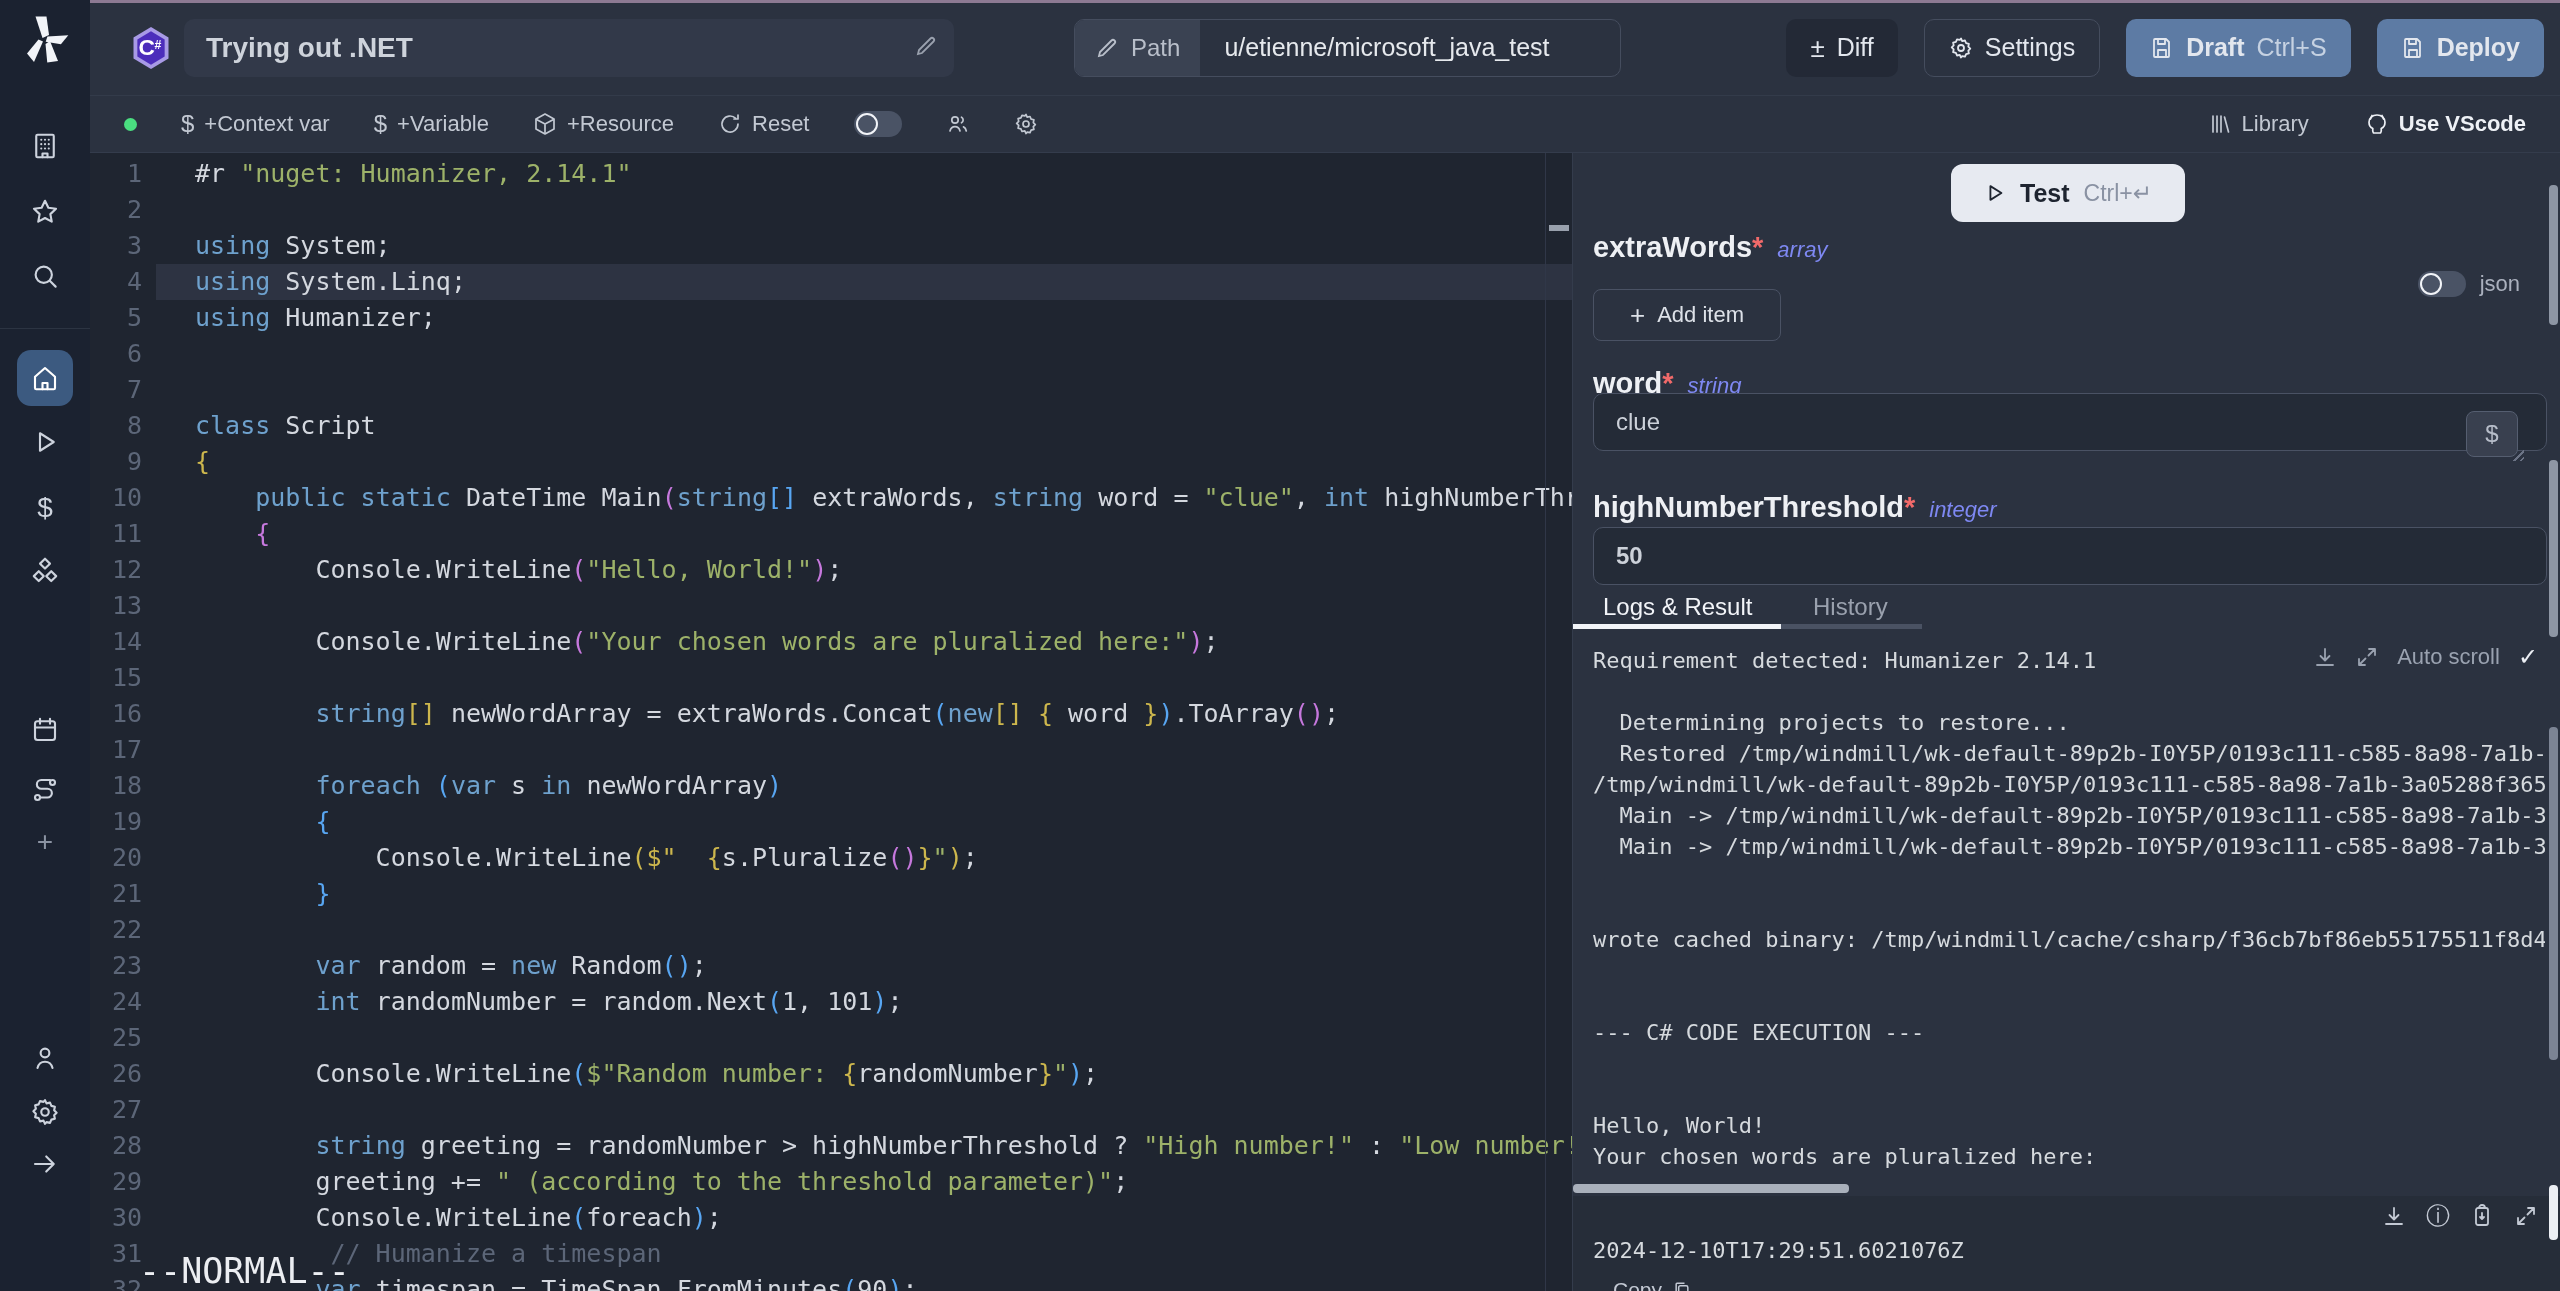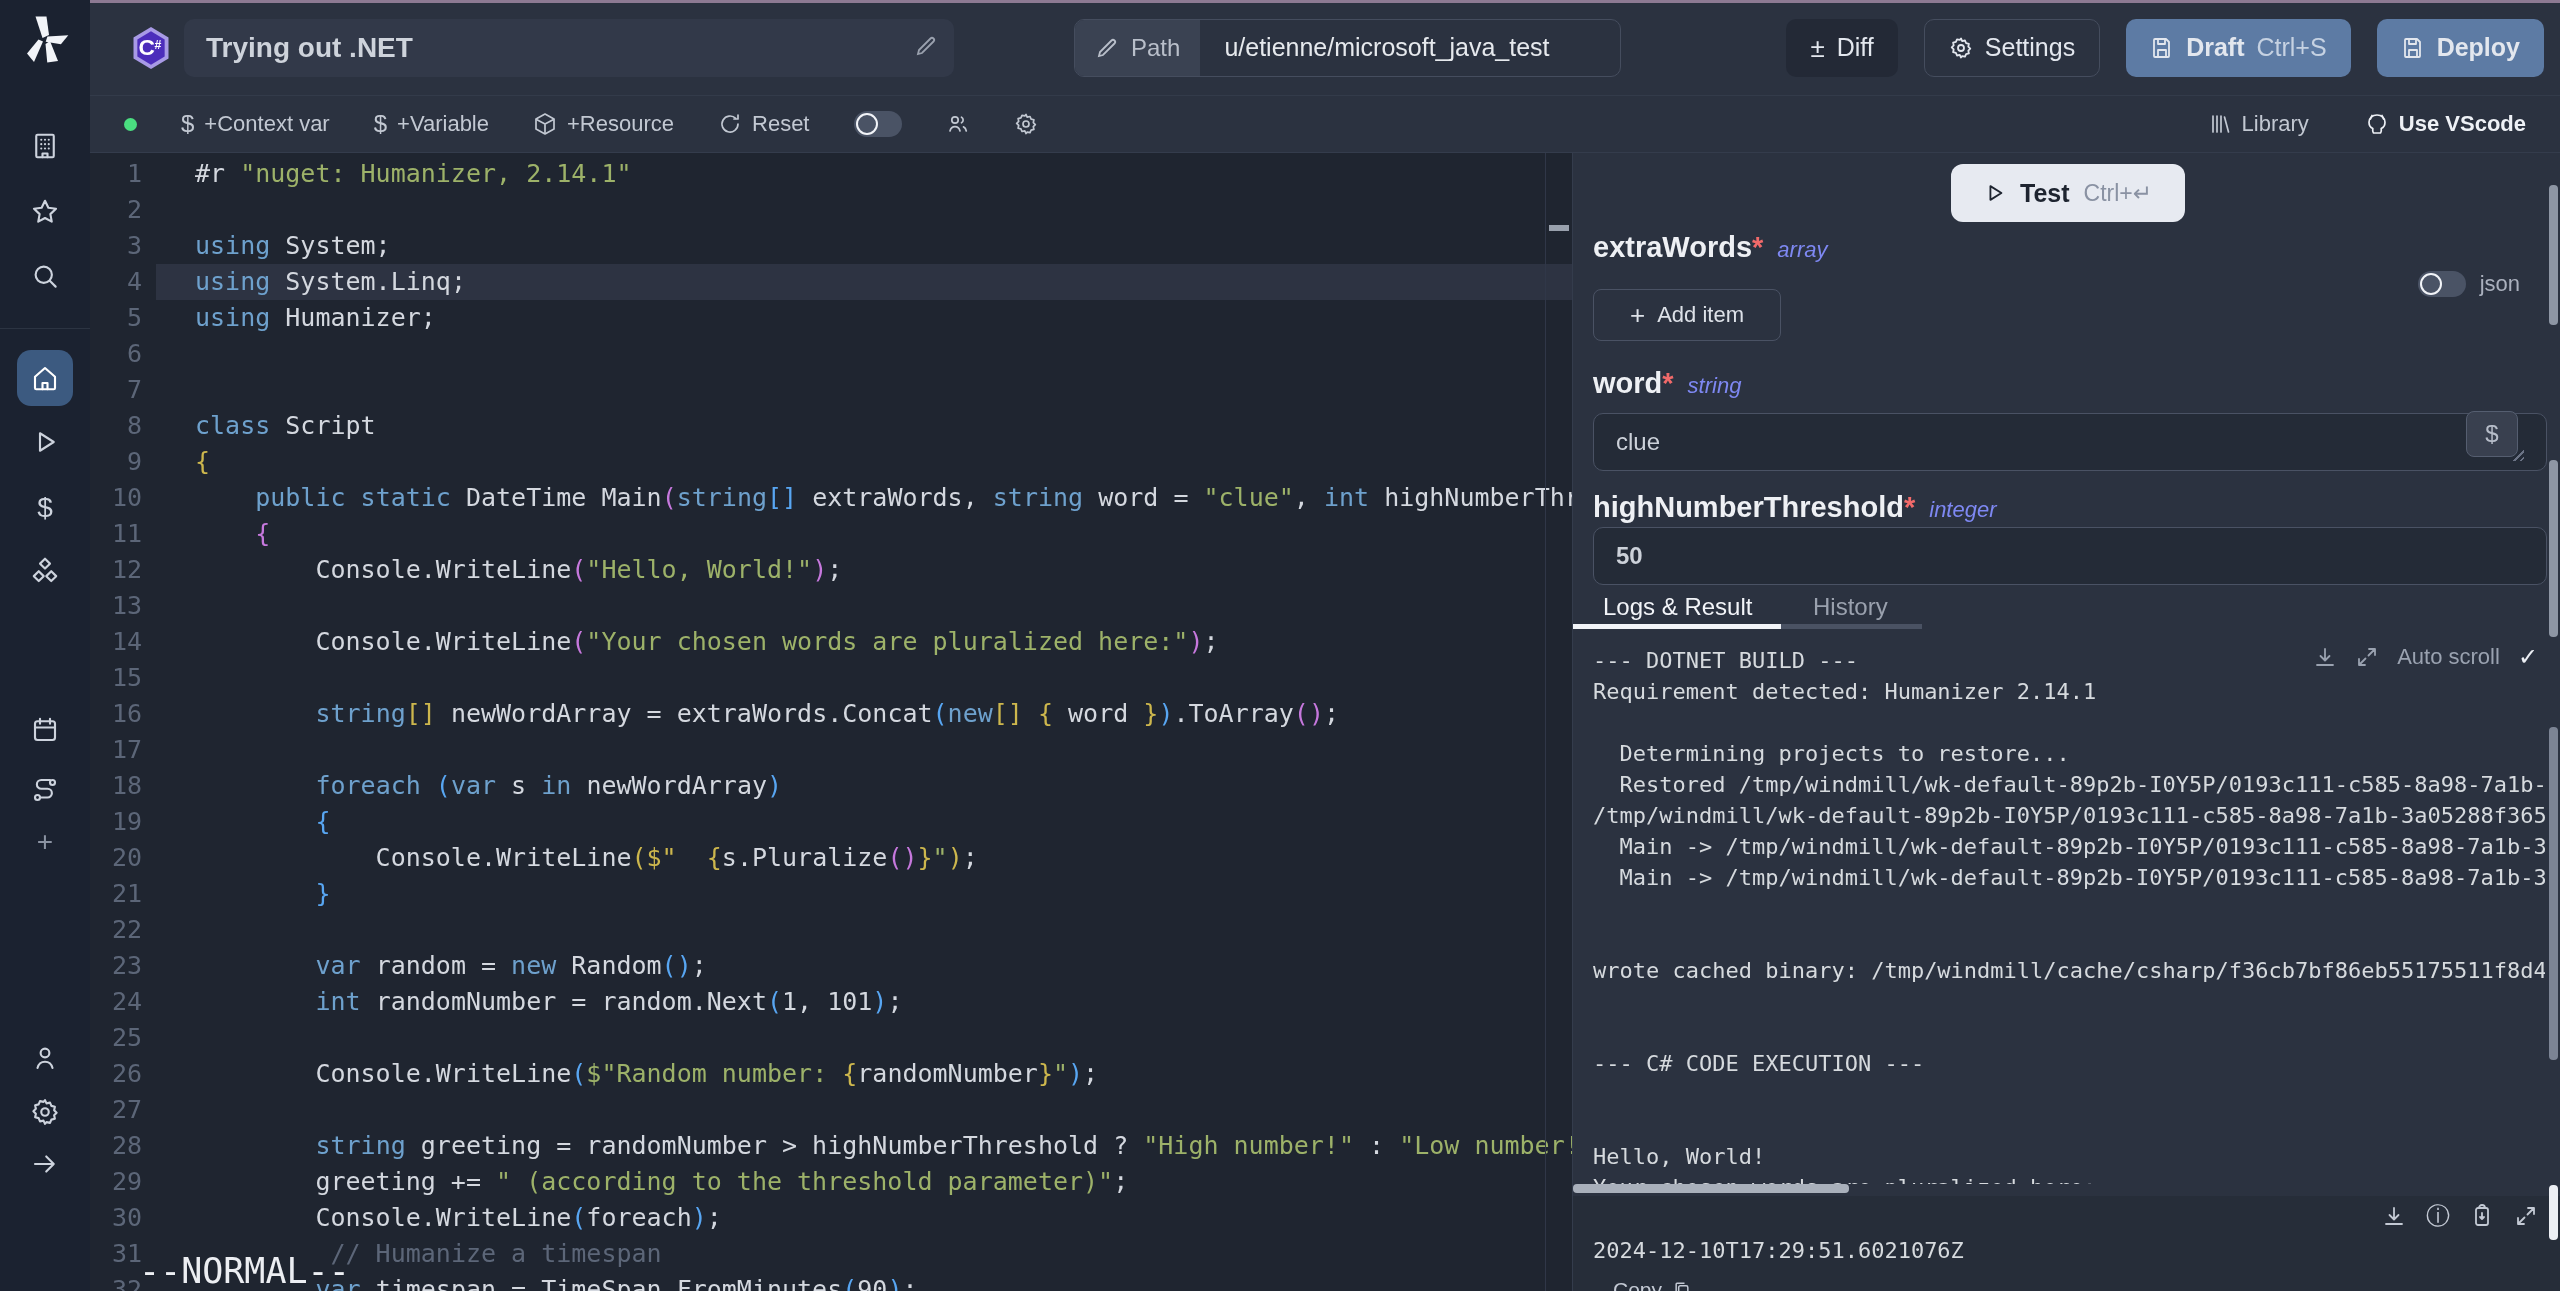--- a/index.html
+++ b/index.html
@@ -373,21 +373,21 @@
       <span>json</span>
     </div>
     <div class="additem-btn it">
       <span class="plus">+</span>
       <span>Add item</span>
     </div>
 
     <div class="field-label" style="top:214px">
       <span>word</span><span class="req">*</span><span class="ftype">string</span>
     </div>
-    <input class="tinput mono" style="top: 260px;" type="text" value="clue">
+    <input class="tinput mono" style="top: 240px;" type="text" value="clue">
     <div class="dollar-btn it" style="top:258px">
       <span>$</span>
     </div>
     <div class="resize-corner" style="top:294px"></div>
 
     <div class="field-label" style="top:338px">
       <span>highNumberThreshold</span><span class="req">*</span><span class="ftype">integer</span>
     </div>
     <input class="tinput mono" style="top: 374px; font-weight: bold;" type="text" value="50">
 
@@ -403,21 +403,20 @@
         <svg class="it" viewBox="0 0 24 24">
             <path d="M12 4v11M7.5 11l4.5 4.5L16.5 11M4 20h16"></path>
           </svg>
         <svg class="it" viewBox="0 0 24 24">
             <path d="M14 4h6v6M10 20H4v-6M20 4l-6.5 6.5M4 20l6.5-6.5"></path>
           </svg>
         <span>Auto scroll</span>
         <span class="check it">✓</span>
       </div>
       <div class="loglines">
-          <div>--- DOTNET BUILD ---</div>
           <div>Requirement detected: Humanizer 2.14.1</div>
           <div></div>
           <div>  Determining projects to restore...</div>
           <div>  Restored /tmp/windmill/wk-default-89p2b-I0Y5P/0193c111-c585-8a98-7a1b-</div>
           <div>/tmp/windmill/wk-default-89p2b-I0Y5P/0193c111-c585-8a98-7a1b-3a05288f365</div>
           <div>  Main -&gt; /tmp/windmill/wk-default-89p2b-I0Y5P/0193c111-c585-8a98-7a1b-3</div>
           <div>  Main -&gt; /tmp/windmill/wk-default-89p2b-I0Y5P/0193c111-c585-8a98-7a1b-3</div>
           <div></div>
           <div></div>
           <div>wrote cached binary: /tmp/windmill/cache/csharp/f36cb7bf86eb55175511f8d4</div>

